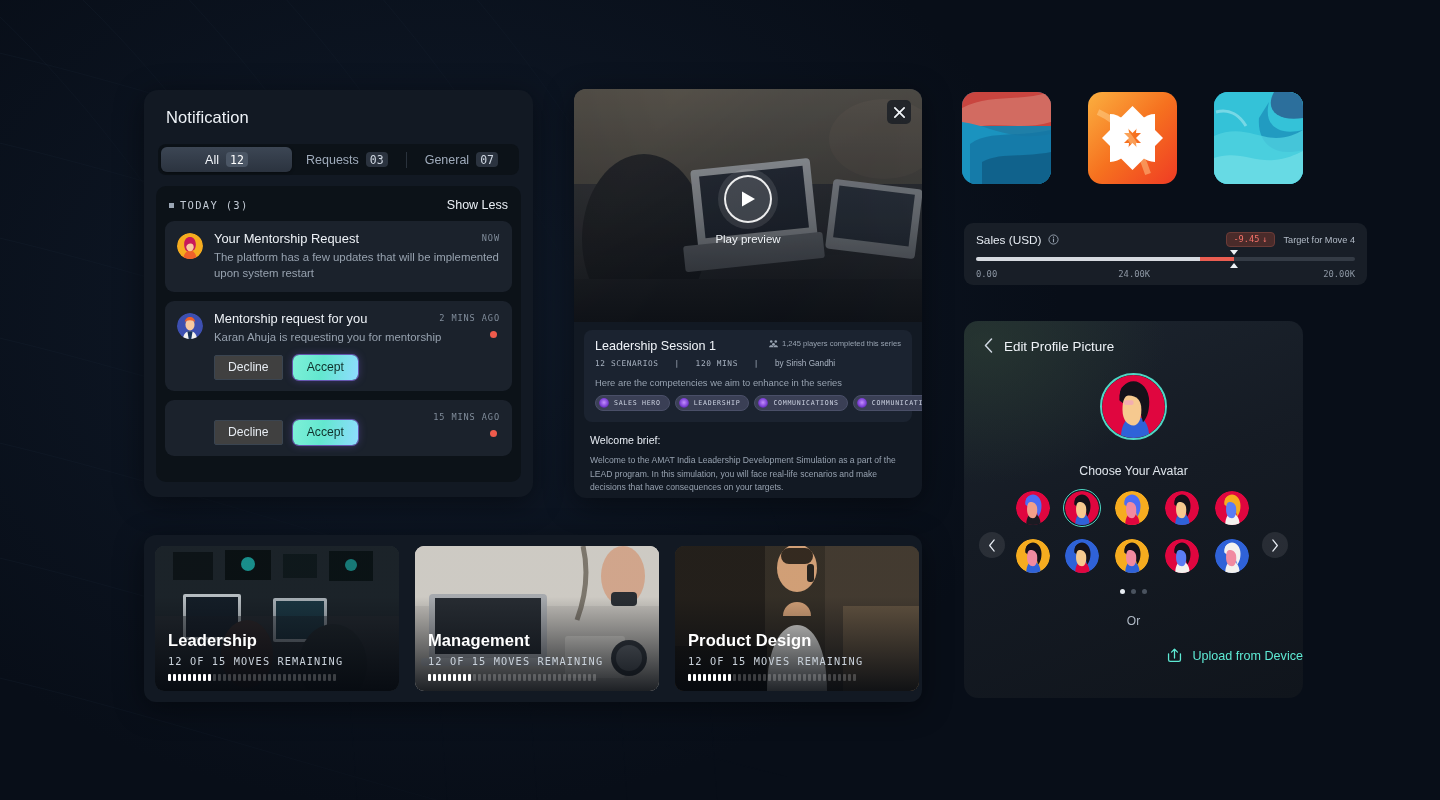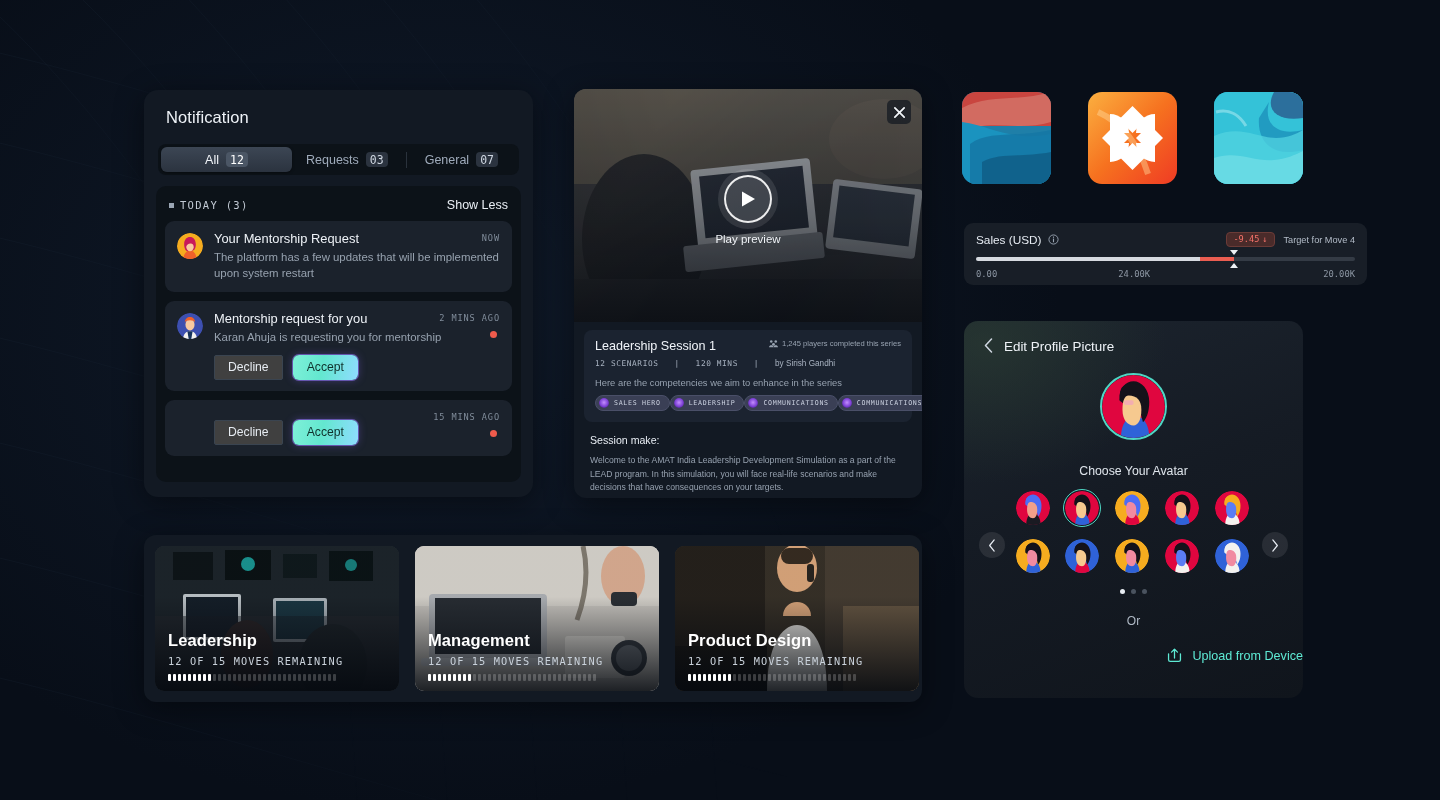--- a/index.html
+++ b/index.html
@@ -103,21 +103,21 @@
   }
   #play-label { margin-top:10px; color:#f0f3f7; font-size:11.5px; }
 
   #meta-box { margin:8px 10px 0 10px; background:#1b2330; border-radius:8px; padding:9px 11px 11px 11px;}
   #meta-head { display:flex; justify-content:space-between; align-items:flex-start;}
   #sess-title { color:#f0f4f9; font-size:12.6px; font-weight:500;}
   #players { display:flex; align-items:center; gap:4px; color:#98a3b1; font-size:7.6px;}
   #sess-sub { margin-top:6px; color:#a8b2c0; font-size:7.8px; letter-spacing:.6px;}
   #sess-sub .by { font-family:"Liberation Sans",sans-serif; letter-spacing:0; font-size:8.2px;}
   #comp-line { margin-top:9px; color:#97a2b0; font-size:9.4px;}
-  #tags { display:flex; margin-top:7px; flex-wrap:nowrap;}
+  #tags { display:flex; gap:5px; margin-top:7px; flex-wrap:nowrap;}
   .tag {
     display:flex; align-items:center; gap:5px; background:#3a3f55; border:1px solid #4a4f68;
     border-radius:20px; padding:2px 8px 2px 3px; color:#cdd3e2; font-size:6.6px; letter-spacing:.7px;
     font-family:"DejaVu Sans Mono", monospace; white-space:nowrap;
   }
   .tag .dot { width:10px;height:10px;border-radius:50%; background:radial-gradient(circle at 50% 45%, #c38dff 0%, #7b3fd4 55%, #1b1430 100%); flex:none;}
   #brief { padding:12px 16px 0 16px;}
   #brief-h { color:#e7ecf3; font-size:10.6px; }
   #brief-p { margin-top:8px; color:#97a2b0; font-size:8.6px; line-height:13.5px;}
 
@@ -377,21 +377,21 @@
             <span>COMMUNICATIONS</span>
           </span>
         <span class="tag">
             <i class="dot"></i>
             <span>COMMUNICATIONS</span>
           </span>
       </div>
     </div>
 
     <div id="brief">
-      <div id="brief-h">Session make:</div>
+      <div id="brief-h">Welcome brief:</div>
       <div id="brief-p">Welcome to the AMAT India Leadership Development Simulation as a part of the LEAD program. In this simulation, you will face real-life scenarios and make decisions that have consequences on your targets.</div>
     </div>
   </section>
 
   <div class="thumb" id="thumb1">
     <svg viewBox="0 0 89 92" width="100%" height="100%" preserveAspectRatio="none">
       <rect width="89" height="92" fill="#1f7fa8"></rect>
       <path d="M0 0h89v34H0z" fill="#c9453f"></path>
       <path d="M0 16c26-14 56-6 89-16v30C56 40 26 26 0 40z" fill="#d4746a" opacity=".8"></path>
       <path d="M0 30c30 4 48 20 89 12v50H0z" fill="#1a93bf"></path>

